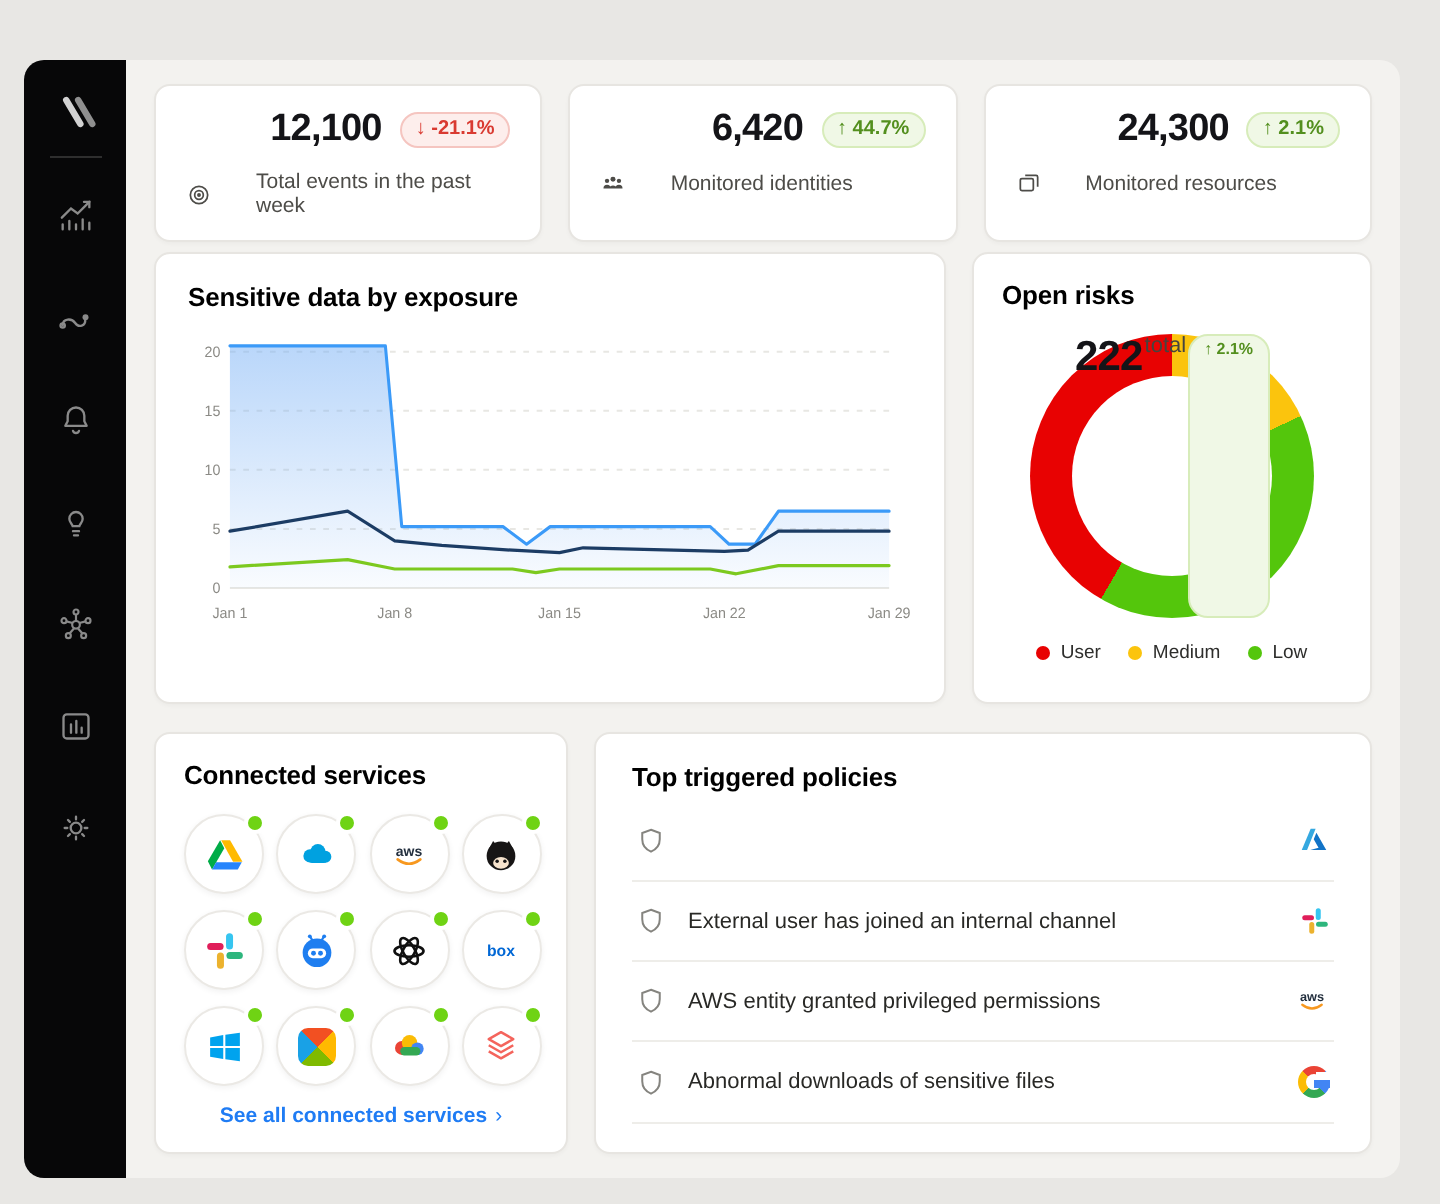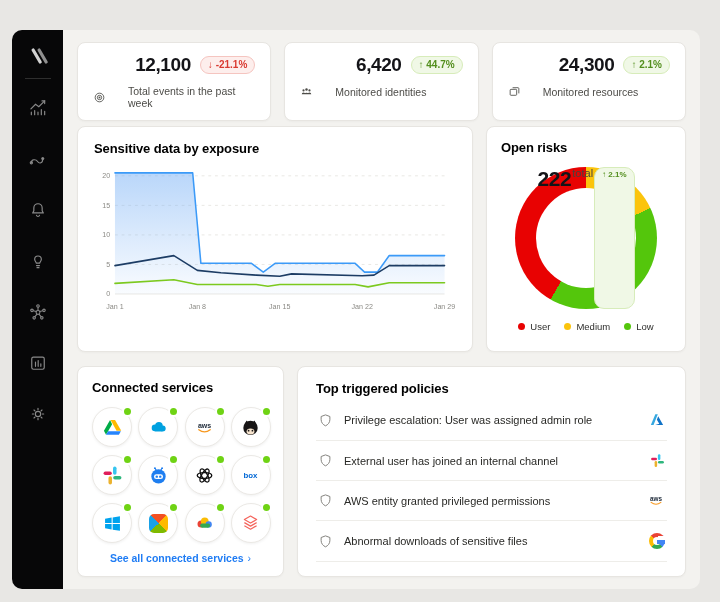--- a/index.html
+++ b/index.html
@@ -398,21 +398,20 @@
       </div>
 
       <div class="card policies-card">
         <div class="section-title">Top triggered policies</div>
         <div class="policy-list">
 
           <div class="policy-row">
             <svg class="shield" width="15" height="15" viewBox="0 0 24 24" fill="none" stroke="#85847f" stroke-width="1.6">
               <path d="M12 3 l7 2.6 v5 c0 4.6-3 8.2-7 9.9 -4-1.7-7-5.3-7-9.9 v-5 z"></path>
             </svg>
-            <span>Privilege escalation: User was assigned admin role</span>
             <span class="p-icon">
               <svg width="16" height="16" viewBox="0 0 24 24">
                 <polygon points="9.5,3.5 13.2,3.5 6.8,19.5 2.8,19.5" fill="#35a8e0"></polygon>
                 <polygon points="13.8,6.5 21.2,19.5 9.2,19.5 15.4,17.8 11.8,11.5" fill="#1173c7"></polygon>
               </svg>
             </span>
           </div>
 
           <div class="policy-row">
             <svg class="shield" width="15" height="15" viewBox="0 0 24 24" fill="none" stroke="#85847f" stroke-width="1.6">

